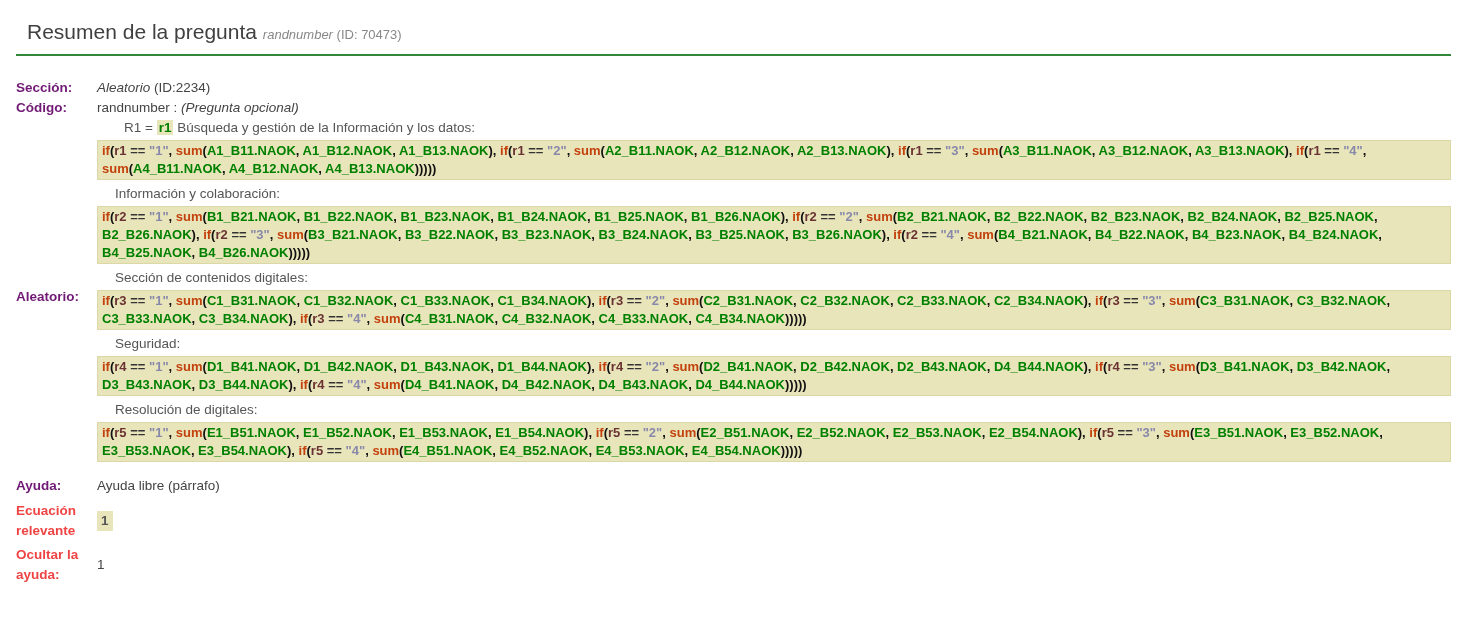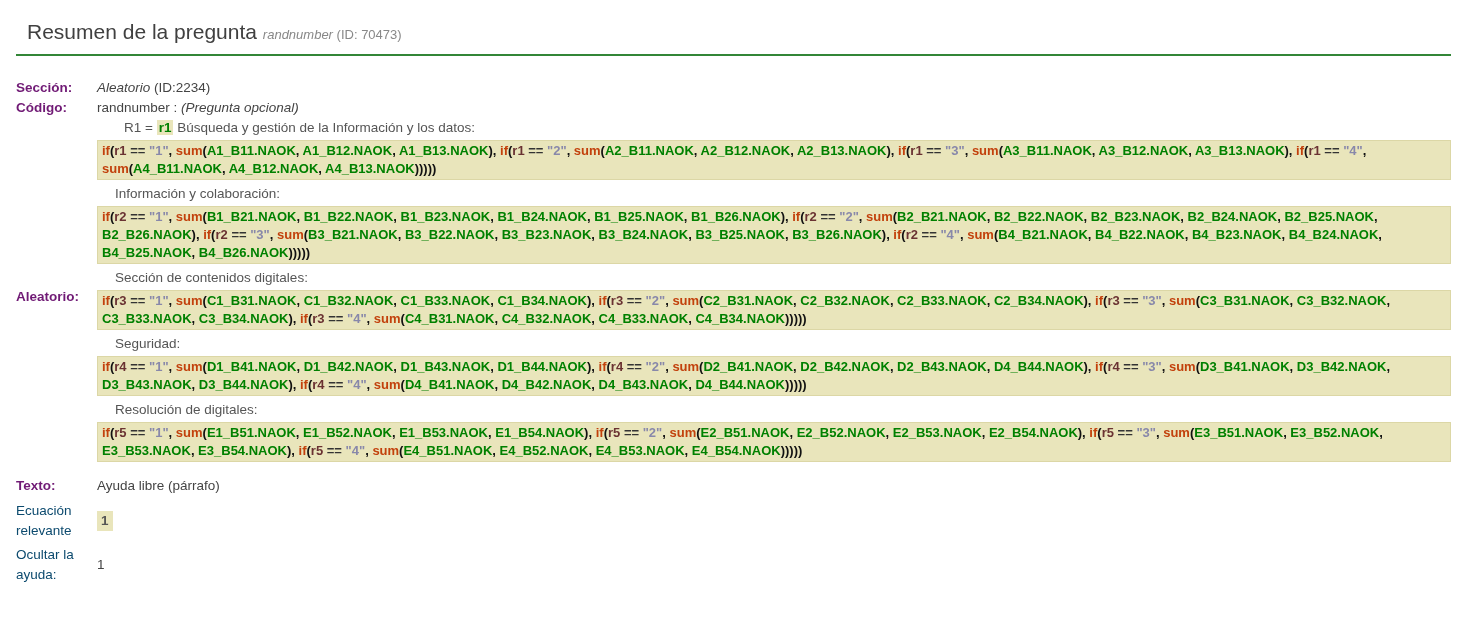--- a/index.html
+++ b/index.html
@@ -34,21 +34,21 @@
   .srow { display: table-row; }
   .srow > .lbl, .srow > .val { display: table-cell; vertical-align: middle; }
   .lbl {
     width: 81px;
     min-width: 81px;
     font-weight: bold;
     color: #701a75;
     line-height: 20px;
     padding-right: 6px;
   }
-  .lbl.plain { font-weight: normal; color: #0c4a6e; }
+  .lbl.plain { font-weight: bold; color: #ef4444; }
   .val { color: #444; line-height: 20px; }
   .val i { font-style: italic; margin-top: 21px; }
   .row-pregunta > .val { padding-bottom: 14px; }
   .row-ecuacion > .lbl, .row-ecuacion > .val { padding-top: 5px; padding-bottom: 4px; }
 
   
   .sec-title { color: #555; line-height: 18px; margin: 5px 0 3px 18px; }
   .sec-title.intro { padding-left: 9px; margin-top: 1px; }
   .hl-var {
     background: #E9E5BB;
@@ -114,21 +114,21 @@
           <div class="expr"><span class="tk-f">if</span>(<span class="tk-r">r3</span> <span class="tk-o">==</span> <span class="tk-s">"1"</span>, <span class="tk-f">sum</span>(<span class="tk-v">C1_B31.NAOK</span>, <span class="tk-v">C1_B32.NAOK</span>, <span class="tk-v">C1_B33.NAOK</span>, <span class="tk-v">C1_B34.NAOK</span>), <span class="tk-f">if</span>(<span class="tk-r">r3</span> <span class="tk-o">==</span> <span class="tk-s">"2"</span>, <span class="tk-f">sum</span>(<span class="tk-v">C2_B31.NAOK</span>, <span class="tk-v">C2_B32.NAOK</span>, <span class="tk-v">C2_B33.NAOK</span>, <span class="tk-v">C2_B34.NAOK</span>), <span class="tk-f">if</span>(<span class="tk-r">r3</span> <span class="tk-o">==</span> <span class="tk-s">"3"</span>, <span class="tk-f">sum</span>(<span class="tk-v">C3_B31.NAOK</span>, <span class="tk-v">C3_B32.NAOK</span>, <span class="tk-v">C3_B33.NAOK</span>, <span class="tk-v">C3_B34.NAOK</span>), <span class="tk-f">if</span>(<span class="tk-r">r3</span> <span class="tk-o">==</span> <span class="tk-s">"4"</span>, <span class="tk-f">sum</span>(<span class="tk-v">C4_B31.NAOK</span>, <span class="tk-v">C4_B32.NAOK</span>, <span class="tk-v">C4_B33.NAOK</span>, <span class="tk-v">C4_B34.NAOK</span>)))))</div>
           <div class="sec-title">Seguridad:</div>
           <div class="expr"><span class="tk-f">if</span>(<span class="tk-r">r4</span> <span class="tk-o">==</span> <span class="tk-s">"1"</span>, <span class="tk-f">sum</span>(<span class="tk-v">D1_B41.NAOK</span>, <span class="tk-v">D1_B42.NAOK</span>, <span class="tk-v">D1_B43.NAOK</span>, <span class="tk-v">D1_B44.NAOK</span>), <span class="tk-f">if</span>(<span class="tk-r">r4</span> <span class="tk-o">==</span> <span class="tk-s">"2"</span>, <span class="tk-f">sum</span>(<span class="tk-v">D2_B41.NAOK</span>, <span class="tk-v">D2_B42.NAOK</span>, <span class="tk-v">D2_B43.NAOK</span>, <span class="tk-v">D4_B44.NAOK</span>), <span class="tk-f">if</span>(<span class="tk-r">r4</span> <span class="tk-o">==</span> <span class="tk-s">"3"</span>, <span class="tk-f">sum</span>(<span class="tk-v">D3_B41.NAOK</span>, <span class="tk-v">D3_B42.NAOK</span>, <span class="tk-v">D3_B43.NAOK</span>, <span class="tk-v">D3_B44.NAOK</span>), <span class="tk-f">if</span>(<span class="tk-r">r4</span> <span class="tk-o">==</span> <span class="tk-s">"4"</span>, <span class="tk-f">sum</span>(<span class="tk-v">D4_B41.NAOK</span>, <span class="tk-v">D4_B42.NAOK</span>, <span class="tk-v">D4_B43.NAOK</span>, <span class="tk-v">D4_B44.NAOK</span>)))))</div>
           <div class="sec-title">Resolución de digitales:</div>
           <div class="expr"><span class="tk-f">if</span>(<span class="tk-r">r5</span> <span class="tk-o">==</span> <span class="tk-s">"1"</span>, <span class="tk-f">sum</span>(<span class="tk-v">E1_B51.NAOK</span>, <span class="tk-v">E1_B52.NAOK</span>, <span class="tk-v">E1_B53.NAOK</span>, <span class="tk-v">E1_B54.NAOK</span>), <span class="tk-f">if</span>(<span class="tk-r">r5</span> <span class="tk-o">==</span> <span class="tk-s">"2"</span>, <span class="tk-f">sum</span>(<span class="tk-v">E2_B51.NAOK</span>, <span class="tk-v">E2_B52.NAOK</span>, <span class="tk-v">E2_B53.NAOK</span>, <span class="tk-v">E2_B54.NAOK</span>), <span class="tk-f">if</span>(<span class="tk-r">r5</span> <span class="tk-o">==</span> <span class="tk-s">"3"</span>, <span class="tk-f">sum</span>(<span class="tk-v">E3_B51.NAOK</span>, <span class="tk-v">E3_B52.NAOK</span>, <span class="tk-v">E3_B53.NAOK</span>, <span class="tk-v">E3_B54.NAOK</span>), <span class="tk-f">if</span>(<span class="tk-r">r5</span> <span class="tk-o">==</span> <span class="tk-s">"4"</span>, <span class="tk-f">sum</span>(<span class="tk-v">E4_B51.NAOK</span>, <span class="tk-v">E4_B52.NAOK</span>, <span class="tk-v">E4_B53.NAOK</span>, <span class="tk-v">E4_B54.NAOK</span>)))))</div>
         </div>
     </div>
 
 
     <div class="srow">
-      <div class="lbl">Texto:</div>
+      <div class="lbl">Ayuda:</div>
       <div class="val">Ayuda libre (párrafo)</div>
     </div>
 
 
     <div class="srow row-ecuacion">
       <div class="lbl plain">Ecuación relevante</div>
       <div class="val"><span class="hl-box">1</span></div>
     </div>
 
     <div class="srow">

